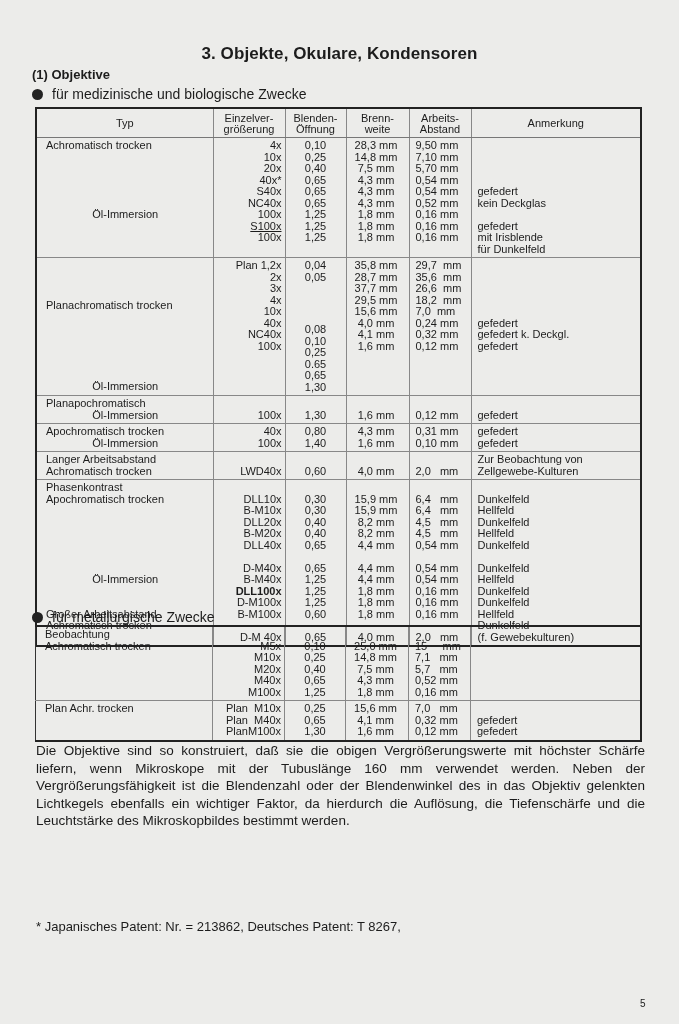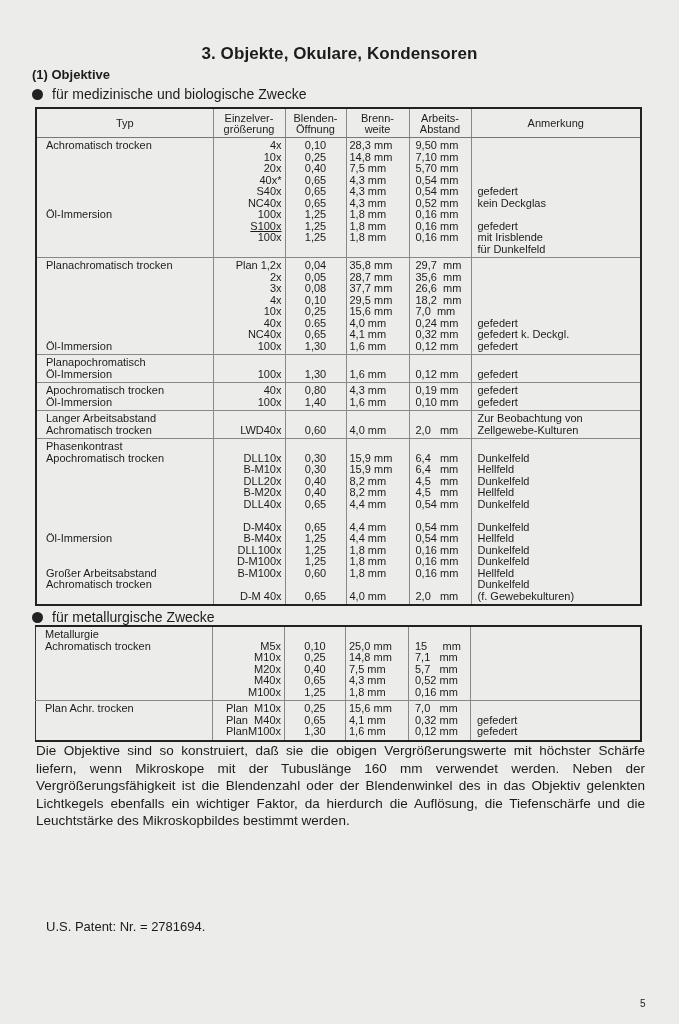--- a/index.html
+++ b/index.html
@@ -10,24 +10,24 @@
   .bullet { display:inline-block; width:11px; height:11px; border-radius:50%; background:#222; margin-right:9px; vertical-align:-1px; }
   table { position:absolute; border-collapse:collapse; font-size:11px; line-height:11.5px; table-layout:fixed; }
   table.t1 { left:35px; top:107px; width:605px; border:2px solid #222; }
   table.t2 { left:35px; top:625px; width:605px; border:2px solid #222; border-left:1.5px solid #333; }
   td, th { padding:0 3px; vertical-align:top; border-left:1px solid #888; }
   th { font-weight:normal; text-align:center; vertical-align:middle; height:28px; border-bottom:1px solid #777; line-height:12px; }
   tr.grp td { border-top:1px solid #888; padding-top:2px; padding-bottom:2px; }
   td.typ { text-align:left; padding-left:9px; }
   td.mag, td.na { text-align:right; }
   td.na { text-align:center; }
-  td.f, td.wd { text-align:left; padding-right:6px; }
+  td.f, td.wd { text-align:center; padding-right:6px; }
   td.wd { text-align:left; padding-left:6px; }
   td.note { text-align:left; padding-left:6px; }
-  .ind { display:block; text-align:left; padding-right:5px; }
+  .ind { display:block; text-align:center; padding-right:5px; }
   .ln { display:block; white-space:nowrap; height:11.5px; }
   .para { position:absolute; left:36px; width:609px; font-size:13.5px; line-height:17.5px; text-align:justify; }
   .para p { margin:0; }
   .foot { position:absolute; left:36px; top:918px; font-size:13px; line-height:18px; }
   .pageno { position:absolute; left:640px; top:998px; font-size:10px; }
 </style>
 </head>
 <body>
 
 <div class="title">3. Objekte, Okulare, Kondensoren</div>
@@ -138,21 +138,21 @@
           <span class="ln" style="white-space: pre;">gefedert</span>
           <span class="ln" style="white-space: pre;">kein Deckglas</span>
           <span class="ln" style="white-space: pre;"></span>
           <span class="ln" style="white-space: pre;">gefedert</span>
           <span class="ln" style="white-space: pre;">mit Irisblende</span>
           <span class="ln" style="white-space: pre;">für Dunkelfeld</span>
         </td>
       </tr>
       <tr class="grp">
         <td class="typ" style="border-left: none;">
-          <span class="ln" style="white-space: pre;">Planachromatisch trocken</span>
+          <span class="ln" style="white-space: pre; margin-top: 40px;">Planachromatisch trocken</span>
           <span class="ln" style="white-space: pre;"></span>
           <span class="ln" style="white-space: pre;"></span>
           <span class="ln" style="white-space: pre;"></span>
           <span class="ln" style="white-space: pre;"></span>
           <span class="ln" style="white-space: pre;"></span>
           <span class="ln" style="white-space: pre;"></span>
           <span class="ln ind" style="white-space: pre;">Öl-Immersion</span>
         </td>
         <td class="mag">
           <span class="ln" style="white-space: pre;">Plan 1,2x</span>
@@ -160,21 +160,21 @@
           <span class="ln" style="white-space: pre;">3x</span>
           <span class="ln" style="white-space: pre;">4x</span>
           <span class="ln" style="white-space: pre;">10x</span>
           <span class="ln" style="white-space: pre;">40x</span>
           <span class="ln" style="white-space: pre;">NC40x</span>
           <span class="ln" style="white-space: pre;">100x</span>
         </td>
         <td class="na">
           <span class="ln" style="white-space: pre;">0,04</span>
           <span class="ln" style="white-space: pre;">0,05</span>
-          <span class="ln" style="white-space: pre;">0,08</span>
+          <span class="ln" style="white-space: pre; margin-top: 41px;">0,08</span>
           <span class="ln" style="white-space: pre;">0,10</span>
           <span class="ln" style="white-space: pre;">0,25</span>
           <span class="ln" style="white-space: pre;">0.65</span>
           <span class="ln" style="white-space: pre;">0,65</span>
           <span class="ln" style="white-space: pre;">1,30</span>
         </td>
         <td class="f">
           <span class="ln" style="white-space: pre;">35,8 mm</span>
           <span class="ln" style="white-space: pre;">28,7 mm</span>
           <span class="ln" style="white-space: pre;">37,7 mm</span>
@@ -242,21 +242,21 @@
         </td>
         <td class="na">
           <span class="ln" style="white-space: pre;">0,80</span>
           <span class="ln" style="white-space: pre;">1,40</span>
         </td>
         <td class="f">
           <span class="ln" style="white-space: pre;">4,3 mm</span>
           <span class="ln" style="white-space: pre;">1,6 mm</span>
         </td>
         <td class="wd">
-          <span class="ln" style="white-space: pre;">0,19 mm</span>
+          <span class="ln" style="white-space: pre;">0,31 mm</span>
           <span class="ln" style="white-space: pre;">0,10 mm</span>
         </td>
         <td class="note">
           <span class="ln" style="white-space: pre;">gefedert</span>
           <span class="ln" style="white-space: pre;">gefedert</span>
         </td>
       </tr>
       <tr class="grp">
         <td class="typ" style="border-left: none;">
           <span class="ln" style="white-space: pre;">Langer Arbeitsabstand</span>
@@ -303,21 +303,21 @@
         <td class="mag">
           <span class="ln" style="white-space: pre;"></span>
           <span class="ln" style="white-space: pre;">DLL10x</span>
           <span class="ln" style="white-space: pre;">B-M10x</span>
           <span class="ln" style="white-space: pre;">DLL20x</span>
           <span class="ln" style="white-space: pre;">B-M20x</span>
           <span class="ln" style="white-space: pre;">DLL40x</span>
           <span class="ln" style="white-space: pre;"></span>
           <span class="ln" style="white-space: pre;">D-M40x</span>
           <span class="ln" style="white-space: pre;">B-M40x</span>
-          <span class="ln" style="white-space: pre;">DLL100x</span>
+          <span class="ln" style="white-space: pre; font-weight: bold;">DLL100x</span>
           <span class="ln" style="white-space: pre;">D-M100x</span>
           <span class="ln" style="white-space: pre;">B-M100x</span>
           <span class="ln" style="white-space: pre;"></span>
           <span class="ln" style="white-space: pre;">D-M 40x</span>
         </td>
         <td class="na">
           <span class="ln" style="white-space: pre;"></span>
           <span class="ln" style="white-space: pre;">0,30</span>
           <span class="ln" style="white-space: pre;">0,30</span>
           <span class="ln" style="white-space: pre;">0,40</span>
@@ -393,21 +393,21 @@
     <col style="width:177px">
       <col style="width:72px">
       <col style="width:61px">
       <col style="width:63px">
       <col style="width:62px">
       <col style="width:170px">
   </colgroup>
   <tbody id="t2body">
       <tr class="grp">
         <td class="typ" style="border-left: none;">
-          <span class="ln" style="white-space: pre;">Metallurgie</span>
+          <span class="ln" style="white-space: pre;">Beobachtung</span>
           <span class="ln" style="white-space: pre;">Achromatisch trocken</span>
           <span class="ln" style="white-space: pre;"></span>
           <span class="ln" style="white-space: pre;"></span>
           <span class="ln" style="white-space: pre;"></span>
           <span class="ln" style="white-space: pre;"></span>
         </td>
         <td class="mag">
           <span class="ln" style="white-space: pre;"></span>
           <span class="ln" style="white-space: pre;">M5x</span>
           <span class="ln" style="white-space: pre;">M10x</span>
@@ -481,16 +481,16 @@
         </td>
       </tr>
     </tbody>
 </table>
 
 <div class="para" style="top:742px;">
   <p>Die Objektive sind so konstruiert, daß sie die obigen Vergrößerungswerte mit höchster Schärfe liefern, wenn Mikroskope mit der Tubuslänge 160 mm verwendet werden. Neben der Vergrößerungsfähigkeit ist die Blendenzahl oder der Blendenwinkel des in das Objektiv gelenkten Lichtkegels ebenfalls ein wichtiger Faktor, da hierdurch die Auflösung, die Tiefenschärfe und die Leuchtstärke des Mikroskopbildes bestimmt werden.</p>
 </div>
 
 <div class="foot">
-  <div style="padding-left:10px">U.S. Patent: Nr. = 2781694.</div>
+  <div>* Japanisches Patent: Nr. = 213862, Deutsches Patent: T 8267,</div>
 </div>
 
 <div class="pageno">5</div>
 
 </body></html>

